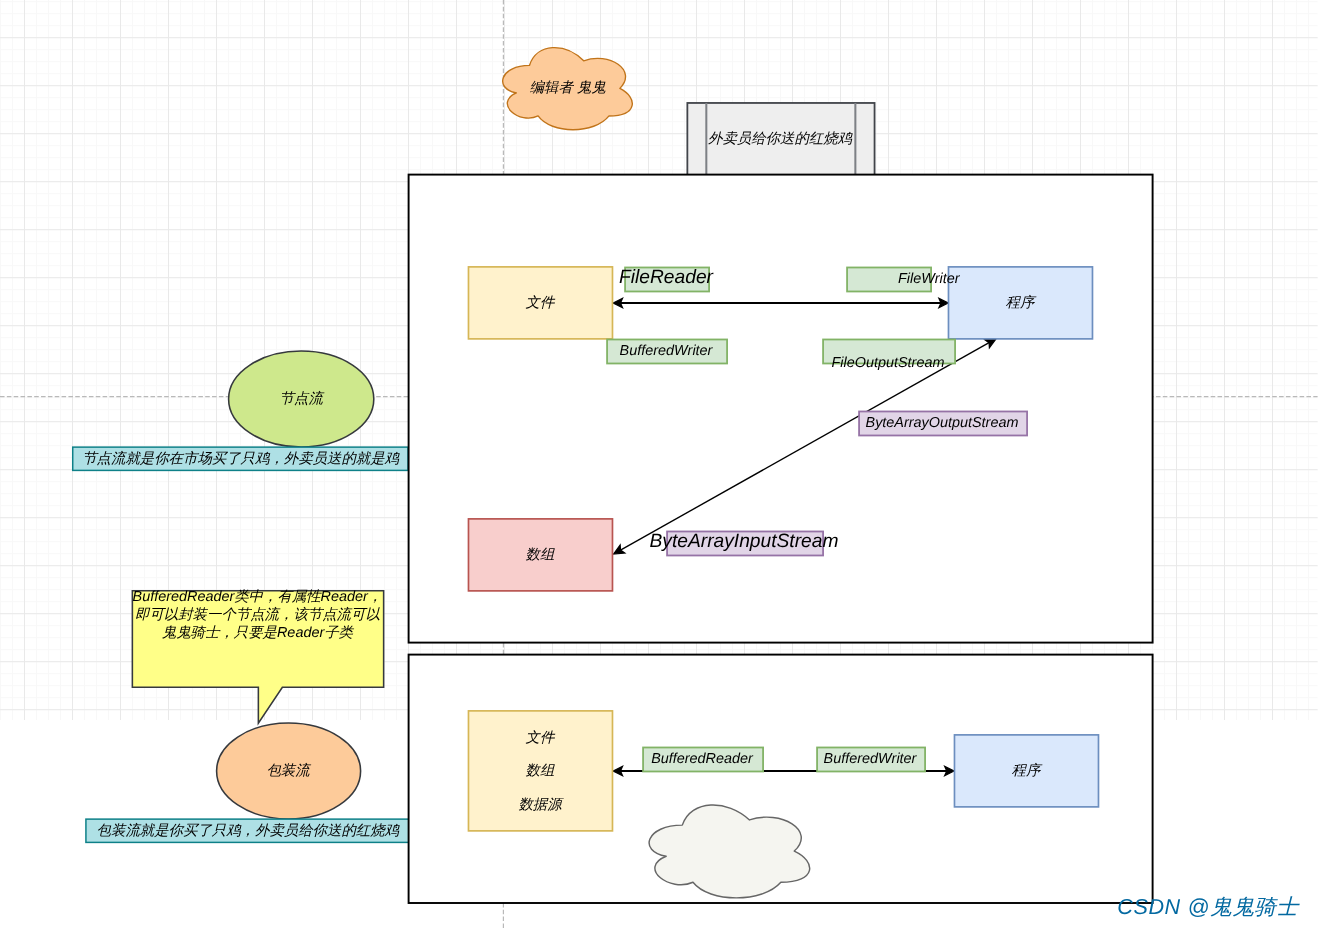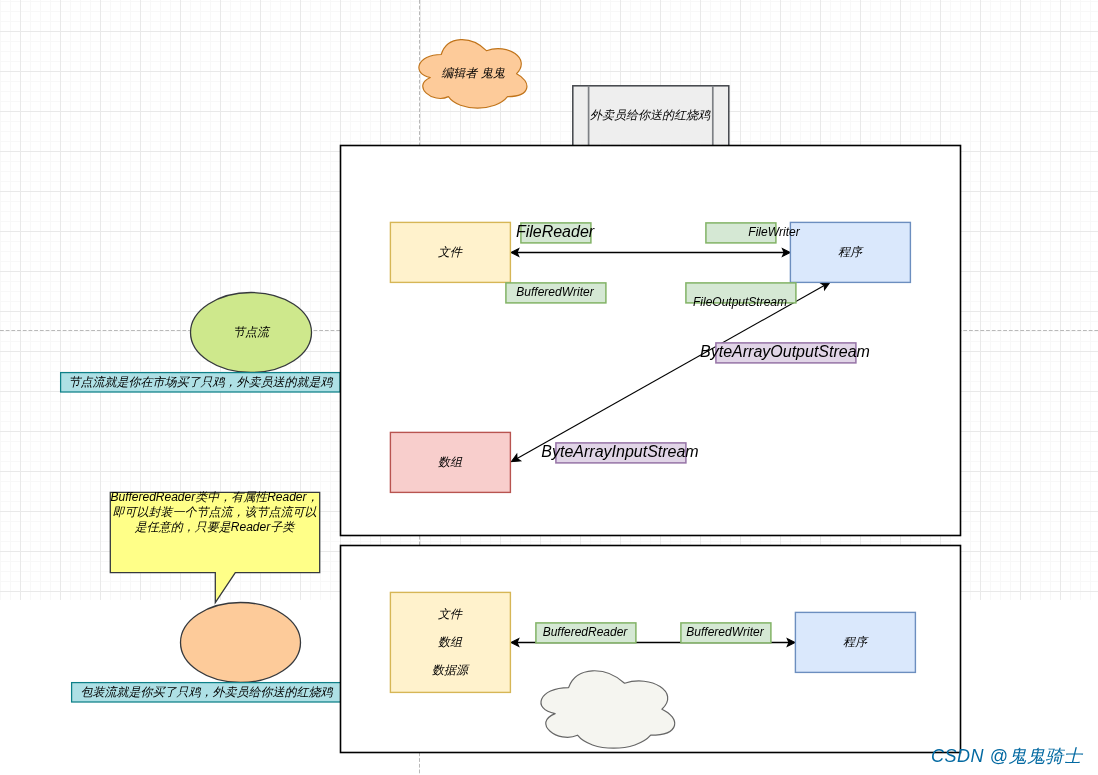--- a/index.html
+++ b/index.html
@@ -63,27 +63,28 @@
   </svg>
   <div class="shape-text cjk" style="left:60px;top:372px;width:281px;height:21px;font-size:12px">节点流就是你在市场买了只鸡，外卖员送的就是鸡</div>
 
   <svg width="216" height="118" style="left:109px;top:490px">
     <path d="M 1.3 2.3 L 210.7 2.3 L 210.7 82.7 L 126.3 82.7 L 106.3 112.7 L 106.3 82.7 L 1.3 82.7 Z" fill="#ffff88" stroke="#36393d" stroke-width="1.3" stroke-linejoin="miter"></path>
   </svg>
   <div class="shape-text cjk callout-text" style="left:110px;top:472px;width:209px;height:80px;font-size:12px">
     <div>
       <div>BufferedReader类中，有属性Reader，</div>
       <div>即可以封装一个节点流，该节点流可以</div>
-      <div>是任意的，只要是Reader子类</div>
+      <div>鬼鬼骑士，只要是Reader子类</div>
     </div>
   </div>
 
   <svg width="124" height="84" style="left:178px;top:602px">
     <ellipse cx="62.5" cy="40.5" rx="60" ry="40" fill="#fdcb9a" stroke="#36393d" stroke-width="1.3"></ellipse>
   </svg>
+  <div class="shape-text cjk" style="left:178px;top:600px;width:124px;height:84px;font-size:12px">包装流</div>
 
   <svg width="275" height="24" style="left:70px;top:681px">
     <rect x="1.6" y="1.6" width="269.4" height="19.4" fill="#aee0e5" stroke="#0e8088" stroke-width="1.25"></rect>
   </svg>
   <div class="shape-text cjk" style="left:71px;top:682px;width:271px;height:21px;font-size:12px">包装流就是你买了只鸡，外卖员给你送的红烧鸡</div>
 
   <svg width="624" height="394" style="left:339px;top:144px">
     <rect x="1.5" y="1.5" width="620" height="390" fill="#ffffff" stroke="#000000" stroke-width="1.6"></rect>
   </svg>
 
@@ -123,21 +124,21 @@
     <rect x="2.9" y="2.9" width="100" height="20" fill="#d5e8d4" stroke="#82b366" stroke-width="1.5"></rect>
   </svg>
   <div class="shape-text" style="left:505px;top:282px;width:100px;height:20px;font-size:12px">BufferedWriter</div>
   <svg width="114" height="24" style="left:683px;top:280px">
     <rect x="2.9" y="2.9" width="110" height="20" fill="#d5e8d4" stroke="#82b366" stroke-width="1.5"></rect>
   </svg>
   <div class="shape-text" style="left:685px;top:292px;width:110px;height:20px;font-size:12px">FileOutputStream</div>
   <svg width="144" height="24" style="left:713px;top:340px">
     <rect x="2.9" y="2.9" width="140" height="20" fill="#e1d5e7" stroke="#9673a6" stroke-width="1.5"></rect>
   </svg>
-  <div class="shape-text" style="left:715px;top:342px;width:140px;height:20px;font-size:16px">ByteArrayOutputStream</div>
+  <div class="shape-text" style="left:715px;top:342px;width:140px;height:20px;font-size:12px">ByteArrayOutputStream</div>
   <svg width="134" height="24" style="left:553px;top:440px">
     <rect x="2.9" y="2.9" width="130" height="20" fill="#e1d5e7" stroke="#9673a6" stroke-width="1.5"></rect>
   </svg>
   <div class="shape-text" style="left:555px;top:442px;width:130px;height:20px;font-size:16px">ByteArrayInputStream</div>
 
   <svg width="624" height="212" style="left:339px;top:544px">
     <rect x="1.5" y="1.5" width="620" height="207" fill="#ffffff" stroke="#000000" stroke-width="1.6"></rect>
   </svg>
 
   <svg width="620" height="210" style="left:340px;top:545px">

